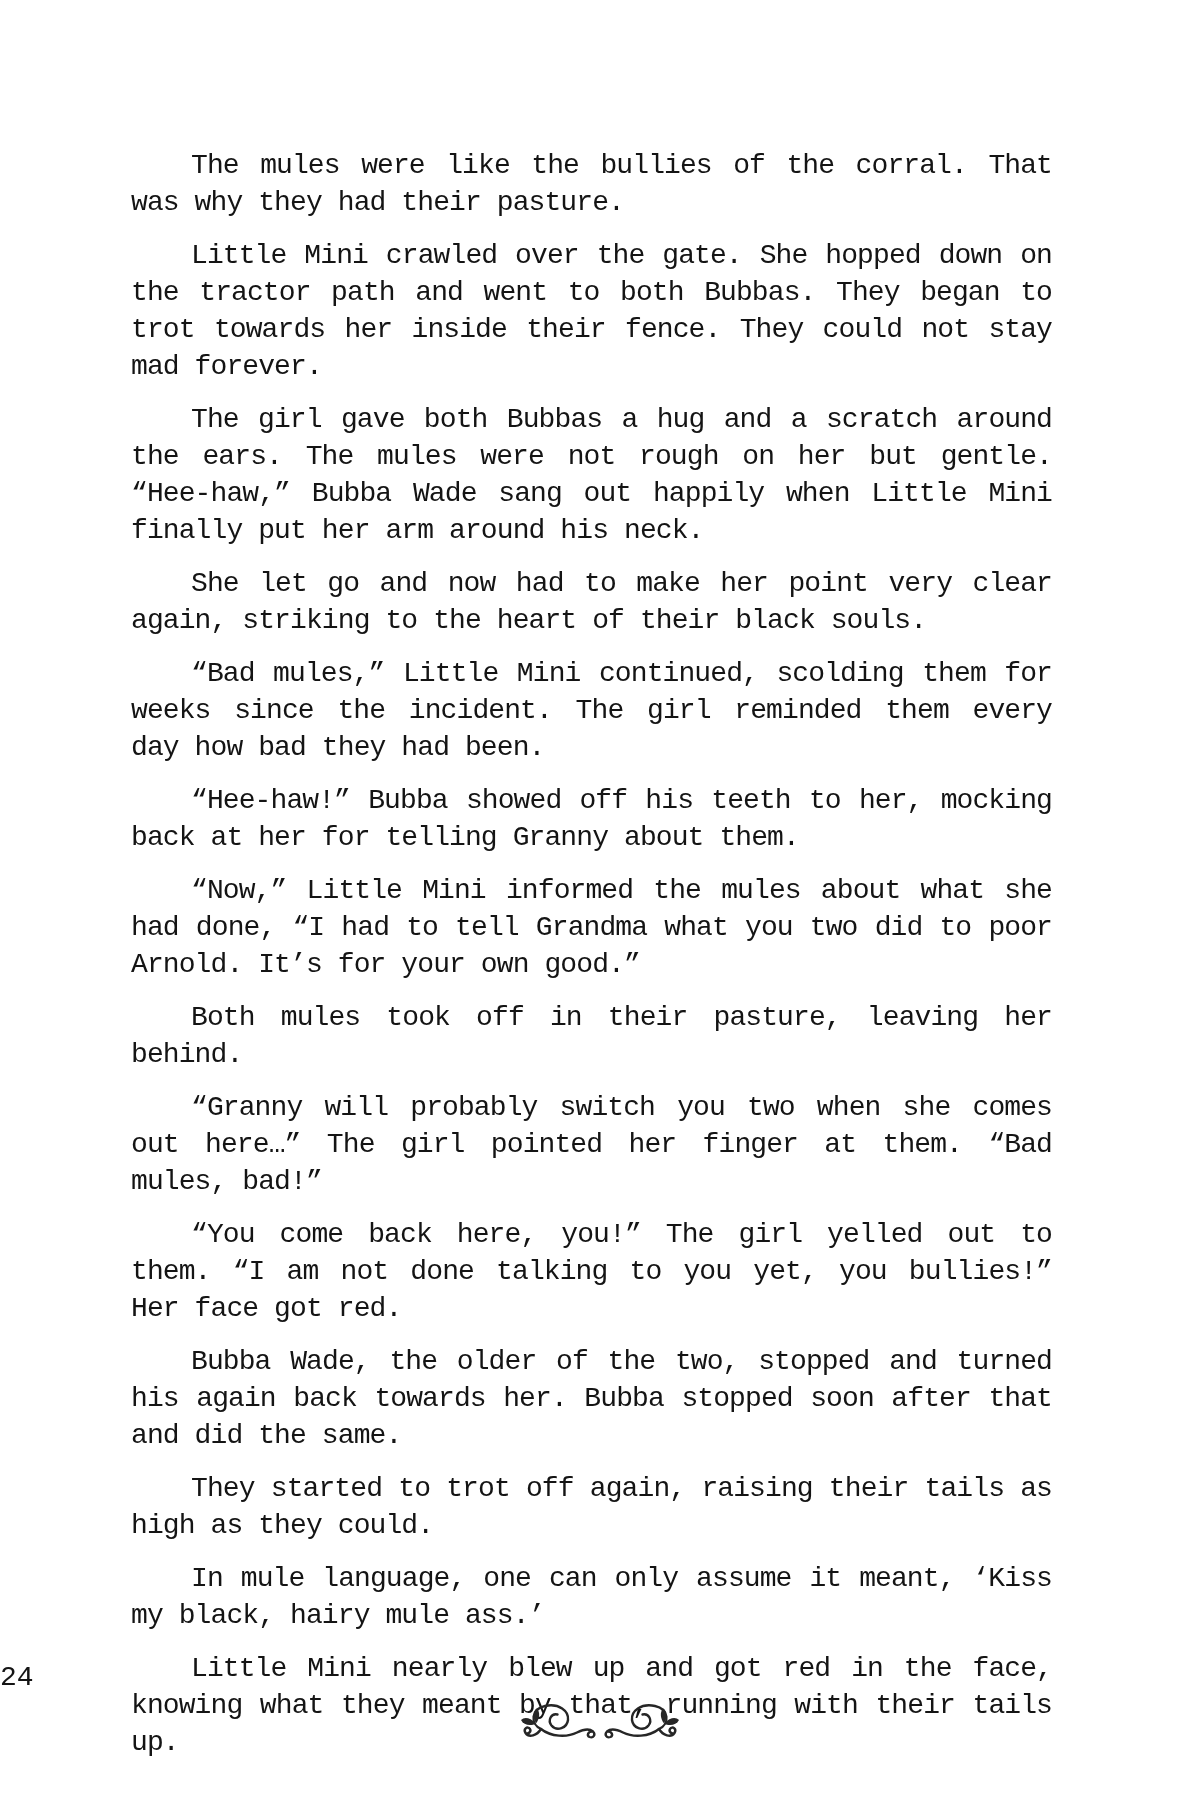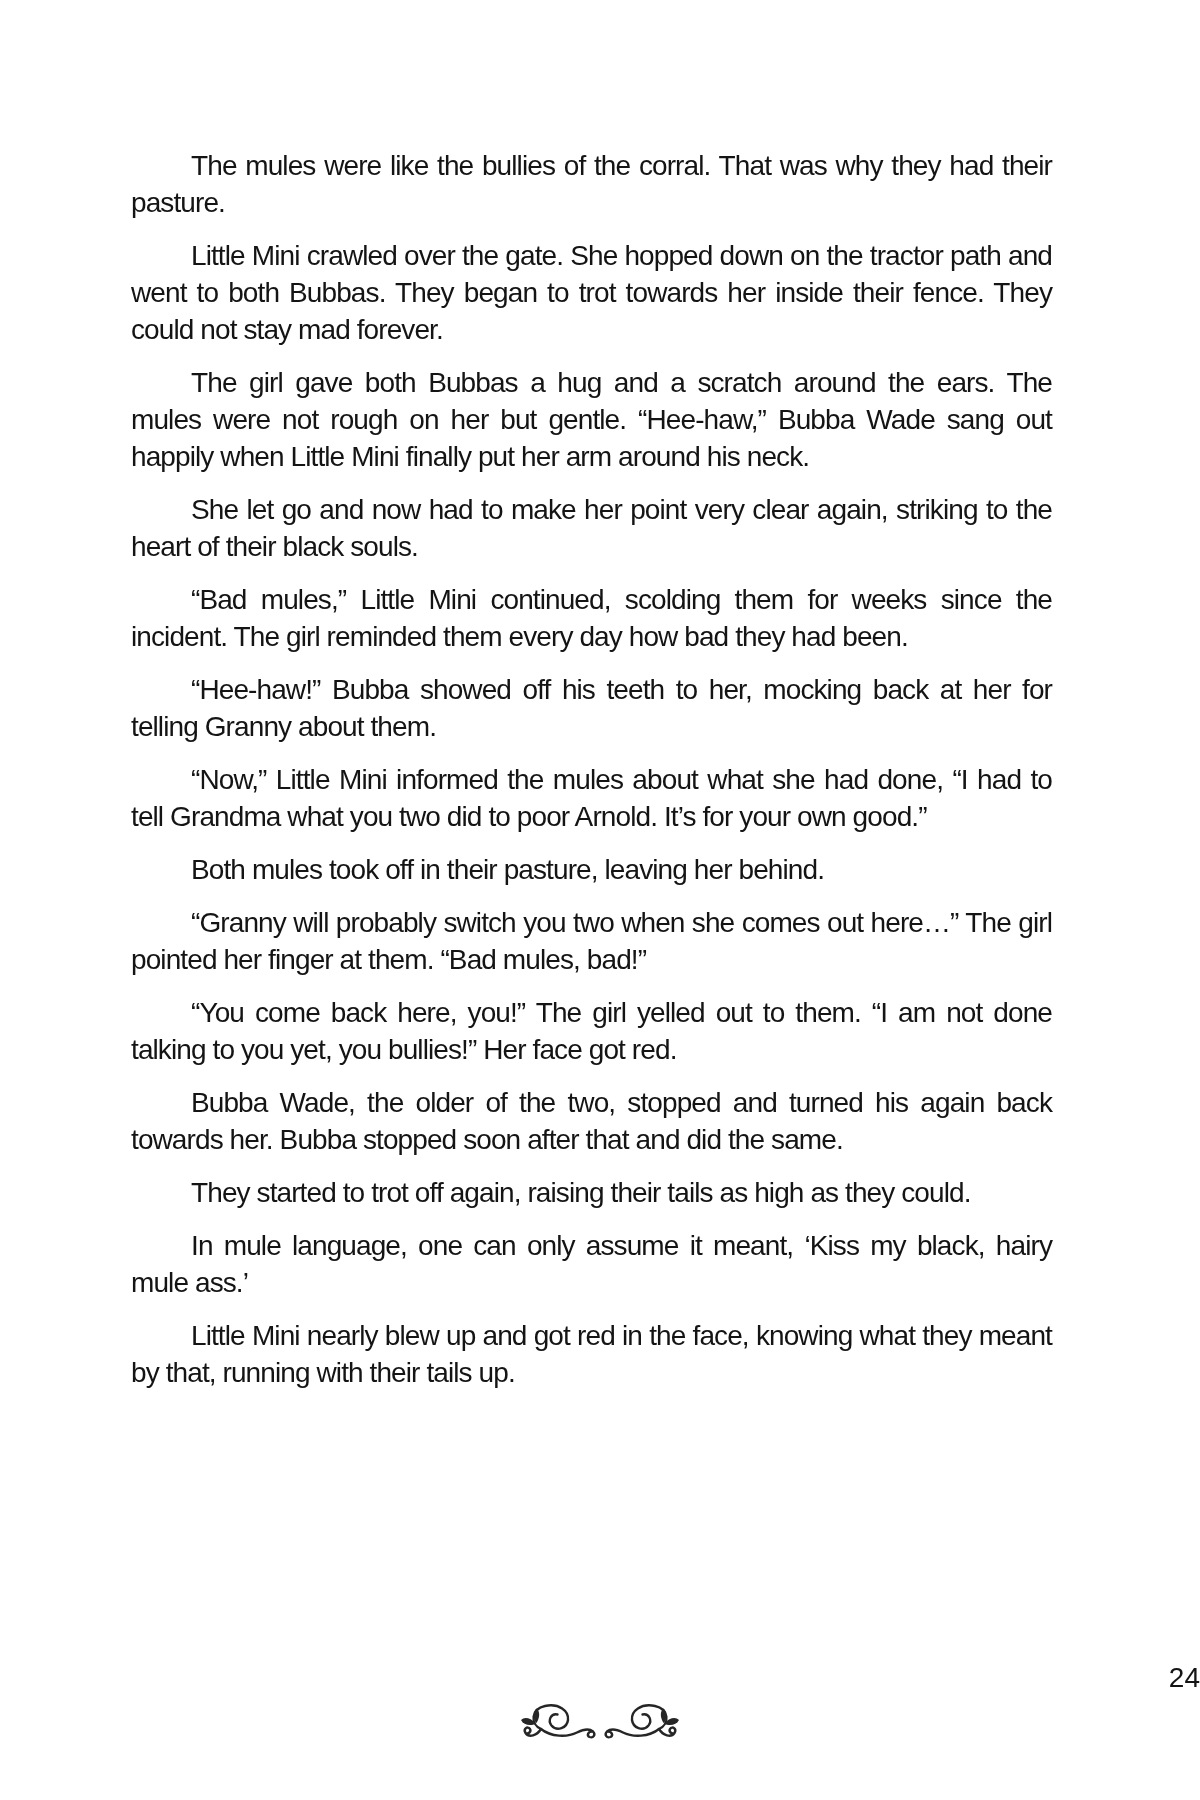--- a/index.html
+++ b/index.html
@@ -6,21 +6,21 @@
     margin: 0;
     padding: 0;
     background: #ffffff;
   }
   .page {
     position: relative;
     width: 1200px;
     height: 1800px;
     background: #ffffff;
     overflow: hidden;
-    font-family: Liberation Sans, sans-serif;
+    font-family: Liberation Mono, monospace;
     color: #141414;
   }
   .text-block {
     position: absolute;
     left: 131px;
     top: 147px;
     width: 921px;
   }
   .text-block p {
     margin: 0 0 16px 0;
@@ -32,21 +32,21 @@
     color: #141414;
   }
   .text-block p:last-child {
     margin-bottom: 2px;
   }
   .footer {
     position: absolute;
     left: 0;
     top: 1662px;
     width: 1200px;
-    text-align: right;
+    text-align: left;
   }
   .page-number {
     font-size: 28px;
     line-height: 32px;
     color: #141414;
   }
   .flourish-wrap {
     position: absolute;
     left: 520px;
     top: 1700px;

